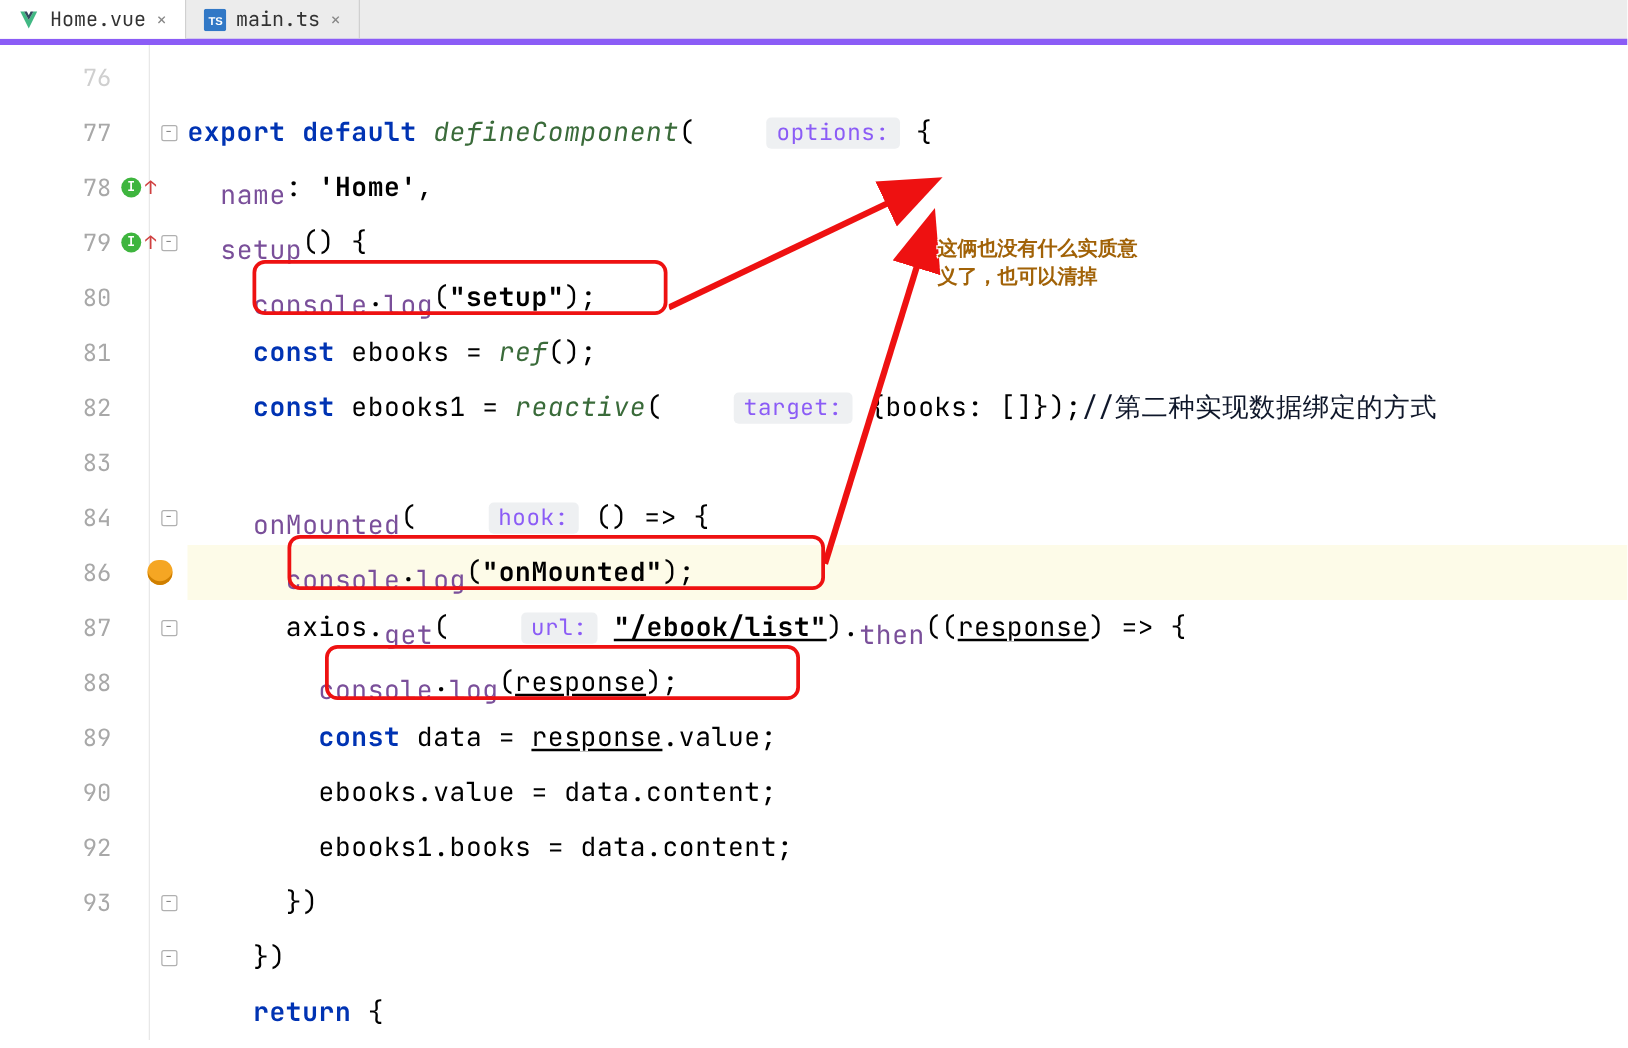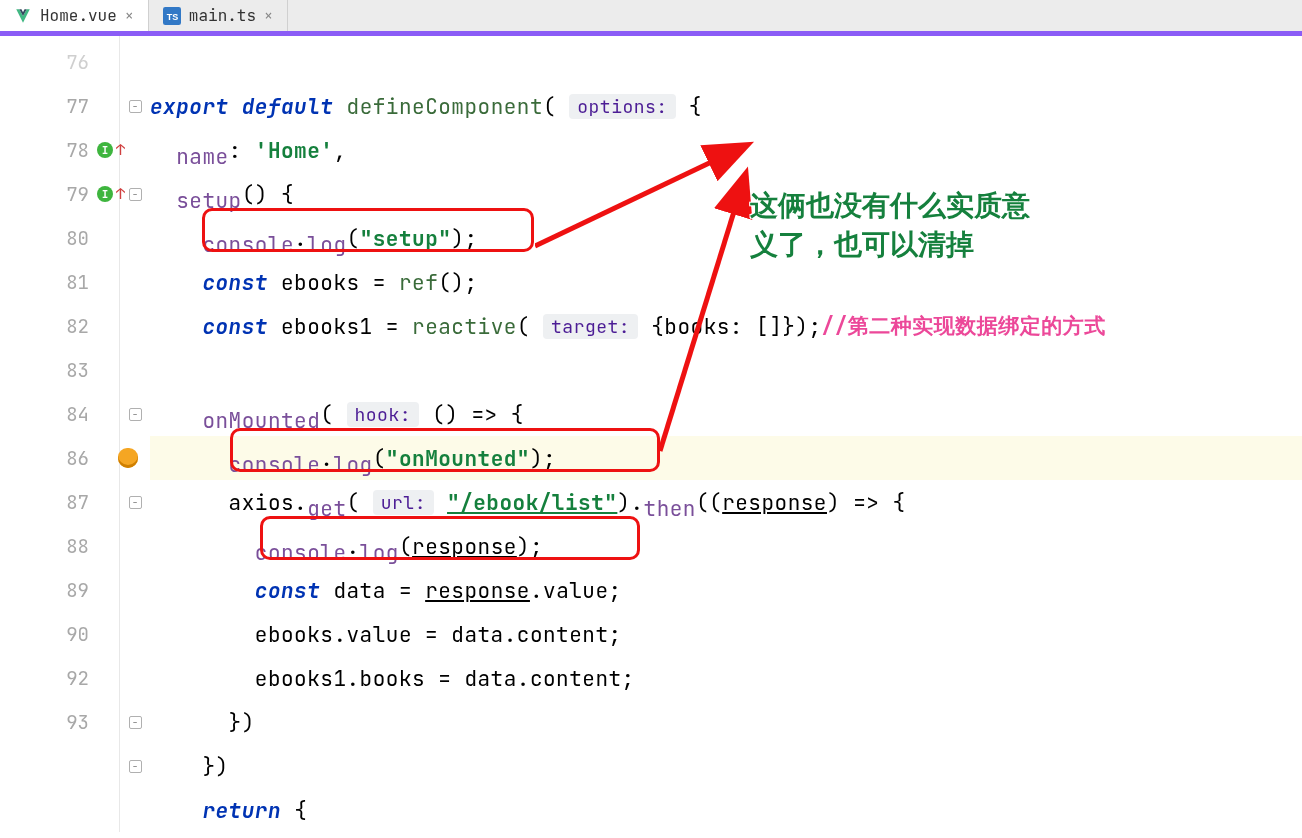--- a/index.html
+++ b/index.html
@@ -93,47 +93,46 @@
   .code-line {
     height: 44px;
     display: flex;
     align-items: center;
     white-space: pre;
     font-size: 21px;
     letter-spacing: .5px;
   }
   .code-line.hl { background: #fdfbe8; }
   
-  .kw   { color: #0033b3; font-weight: 600; font-style: italic; }
+  .kw   { color: #0033b3; font-weight: 600; }
   .fnc  { color: #7a4f9a; margin-top: 13px; }   
-  .idcall { color: #3a6b3a; } 
-  .str  { color: #15803d; font-weight: 600; }   
-  .ph   { background:#eef0f2; border-radius:4px; padding:1px 8px; color:#4c1d95; font-style:normal; font-size:18px; }
-  .cmt  { color: #ec4899; font-weight: bold; }
+  .idcall { color: #3a6b3a; font-style: italic; } 
+  .str  { color: #000000; font-weight: 600; }   
+  .ph   { background:#eef0f2; border-radius:4px; padding:1px 8px; color:#8b5cf6; font-style:normal; font-size:18px;margin-left:44px; }
+  .cmt  { color: #0f172a; }
   .ul   { text-decoration: underline; }
   .plain{ color:#000; }
   .brace{ color:#000; }
   
   .redbox {
     position: absolute;
     border: 3px solid #e11; border-radius: 10px;
     pointer-events: none;
   }
   
   .arrow {
     position:absolute; pointer-events:none;
   }
   
   .anno {
     position:absolute;
-    color:#15803d; font-weight:800; font-size:28px;
+    color:#a16207; font-weight:800; font-size:16px;
     text-shadow: -1px -1px 0 #fff,1px -1px 0 #fff,-1px 1px 0 #fff,1px 1px 0 #fff;
     line-height:1.4;
     pointer-events:none;
-    font-family:Liberation Mono, monospace;
   }
   .bulb {
     position:absolute; left:-2px; width:20px; height:20px;
     background:#f5a623; border-radius:50% 50% 55% 55%;
     box-shadow: inset 0 -3px 0 #cf7f00;
   }
 </style>
 </head>
 <body>
 

